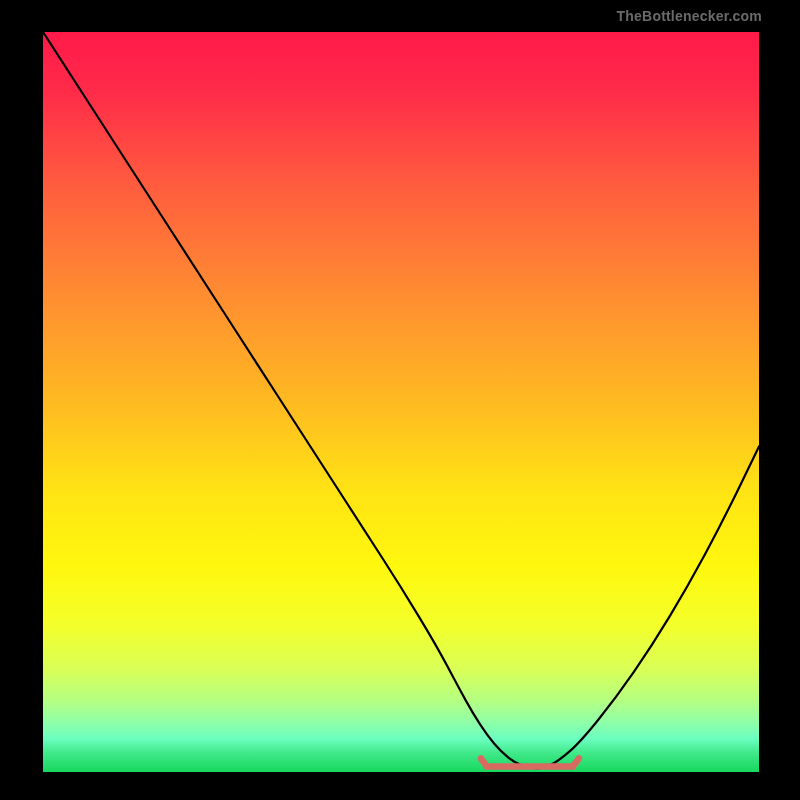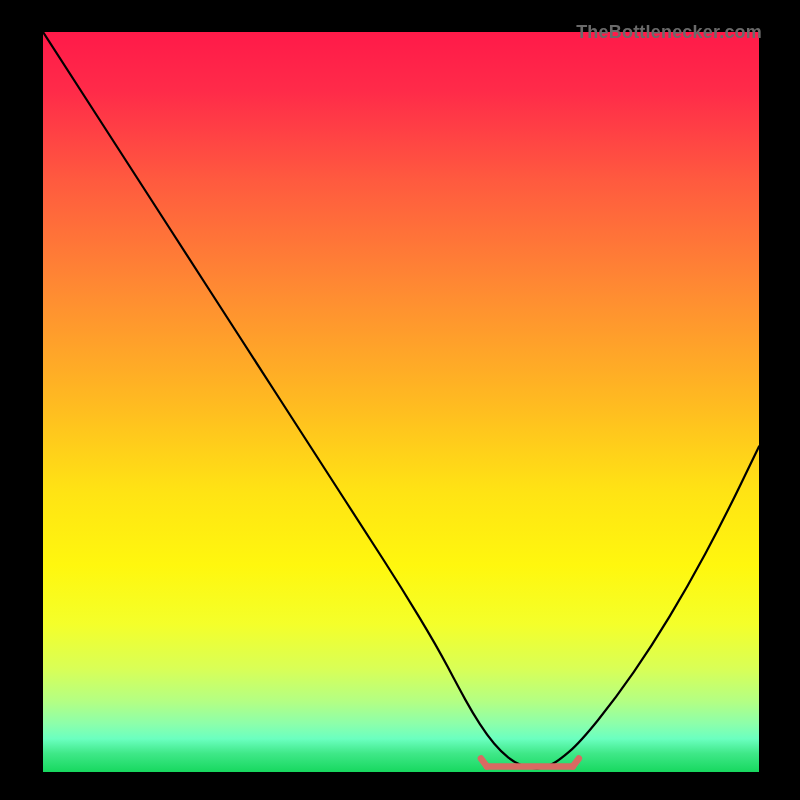--- a/index.html
+++ b/index.html
@@ -44,13 +44,13 @@
       </clipPath>
     </defs>
     <rect x="0" y="0" width="800" height="800" fill="#000000"></rect>
     <rect x="43" y="32" width="716" height="740" fill="url(#bg-grad)"></rect>
     <path d="M 43 32 Q 78.80000000000001 87.49999999999997 96.70000000000002 115.24999999999999 Q 114.60000000000001 143 132.5 170.75 Q 150.39999999999998 198.49999999999997 168.3 226.25 Q 186.20000000000002 254.00000000000003 204.10000000000002 281.75 Q 222 309.5 239.89999999999998 337.25 Q 257.79999999999995 364.99999999999994 275.7 392.75 Q 293.6 420.5 311.5 448.25 Q 329.40000000000003 476 347.3 503.75 Q 365.2 531.5 383.1 559.25 Q 401 587 418.9 616.5999999999999 Q 436.8 646.1999999999999 447.53999999999996 666.55 Q 458.28 686.9 465.43999999999994 699.85 Q 472.59999999999997 712.8000000000001 479.76 723.9000000000001 Q 486.92 735 494.08000000000004 743.51 Q 501.24 752.02 508.4 757.5699999999999 Q 515.56 763.12 522.72 765.71 Q 529.8800000000001 768.3 537.0400000000001 768.3 Q 544.2 768.3 551.36 764.5999999999999 Q 558.52 760.9 569.26 751.65 Q 580 742.4 597.9000000000001 720.2 Q 615.8000000000001 698 633.7 672.0999999999999 Q 651.6 646.1999999999999 669.5 616.5999999999999 Q 687.4 587 705.3 553.6999999999999 Q 723.1999999999999 520.3999999999999 741.0999999999999 483.4 T 759 446.40000000000003" fill="none" stroke="#000000" stroke-width="2.2" stroke-linecap="round" clip-path="url(#plot-clip)"></path>
     <line x1="486.92" y1="766.45" x2="572.84" y2="766.45" stroke="#d96a62" stroke-width="6.5" stroke-linecap="round"></line>
     <line x1="486.92" y1="766.45" x2="480.92" y2="758.45" stroke="#d96a62" stroke-width="6.5" stroke-linecap="round"></line>
     <line x1="572.84" y1="766.45" x2="578.84" y2="758.45" stroke="#d96a62" stroke-width="6.5" stroke-linecap="round"></line>
   </svg>
 
-<div id="watermark" class="watermark" style="right: 38px; top: 22px; font-size: 18px;">TheBottlenecker.com</div>
+<div id="watermark" class="watermark" style="right: 38px; top: 8px; font-size: 14px;">TheBottlenecker.com</div>
 
 </body></html>

